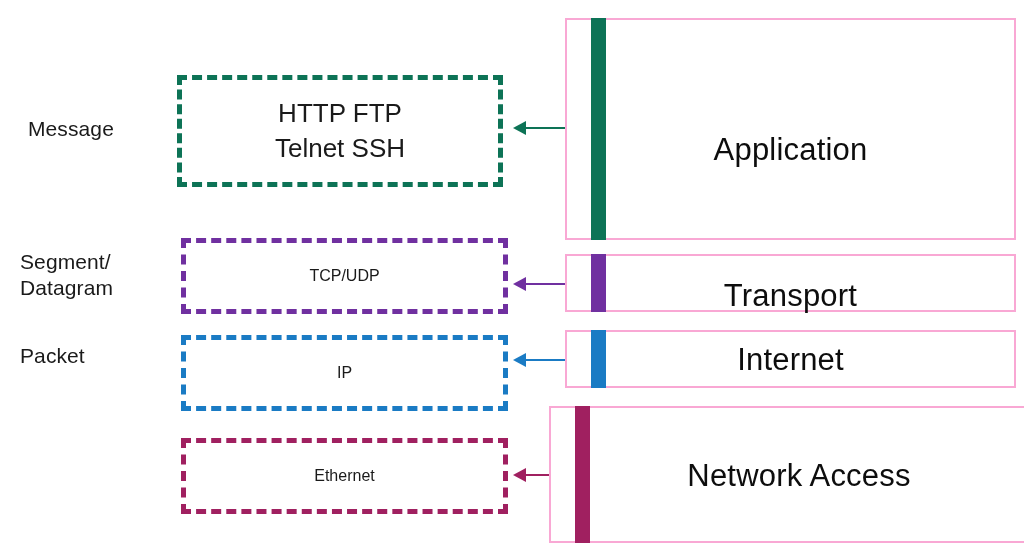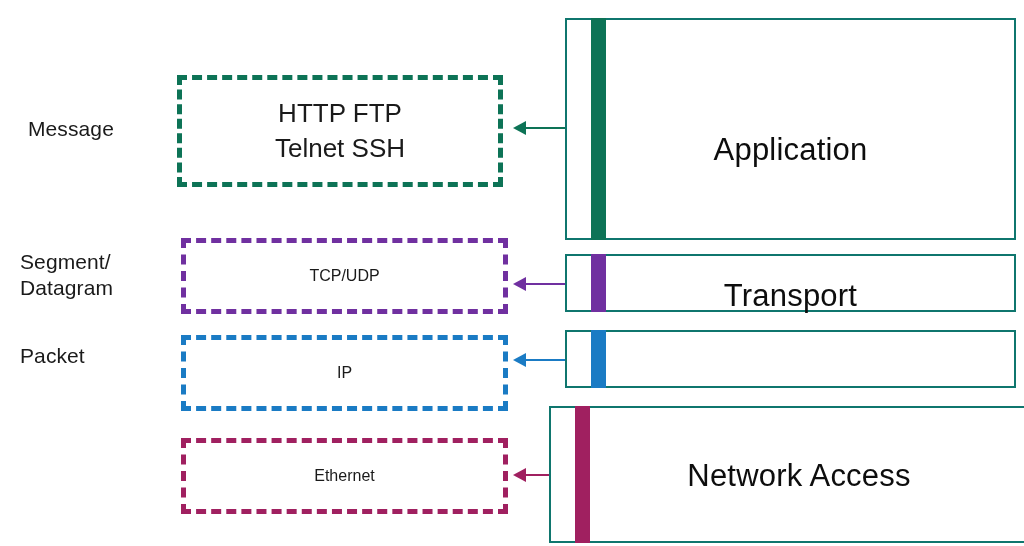--- a/index.html
+++ b/index.html
@@ -51,21 +51,21 @@
   }
   .proto-text.big {
     font-size: 26px;
   }
 
   
   .layer-box {
     position: absolute;
     box-sizing: border-box;
     background: #ffffff;
-    border: 2px solid #0f766e;
+    border: 2px solid #f9a8d4;
     display: flex;
     align-items: center;
   }
   .layer-accent {
     position: absolute;
     top: -2px;
     bottom: -2px;
     width: 15px;
   }
   .layer-name {
@@ -156,20 +156,21 @@
     <span class="layer-name" style="top:112px;">Application</span>
   </div>
 
   <div class="layer-box" style="left:565px; top:254px; width:451px; height:58px;">
     <span class="layer-accent" style="left:24px; background:#7030a0;"></span>
     <span class="layer-name" style="top:22px;">Transport</span>
   </div>
 
   <div class="layer-box" style="left:565px; top:330px; width:451px; height:58px;">
     <span class="layer-accent" style="left:24px; background:#1a7bc4;"></span>
+    <span class="layer-name" style="top:10px;">Internet</span>
   </div>
 
   <div class="layer-box" style="left:549px; top:406px; width:500px; height:137px;">
     <span class="layer-accent" style="left:24px; background:#a02060;"></span>
     <span class="layer-name" style="top:50px;">Network Access</span>
   </div>
 
 </div>
 
 </body></html>

